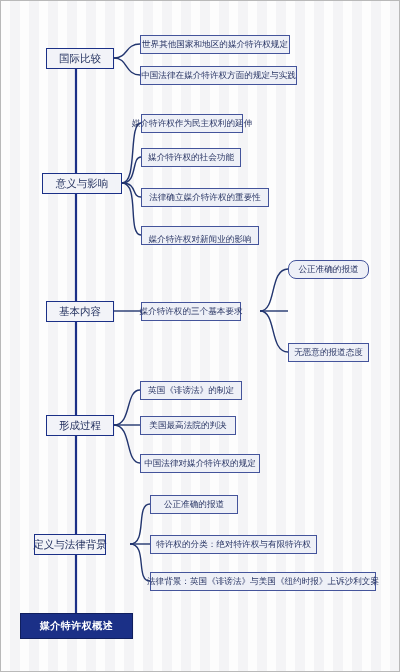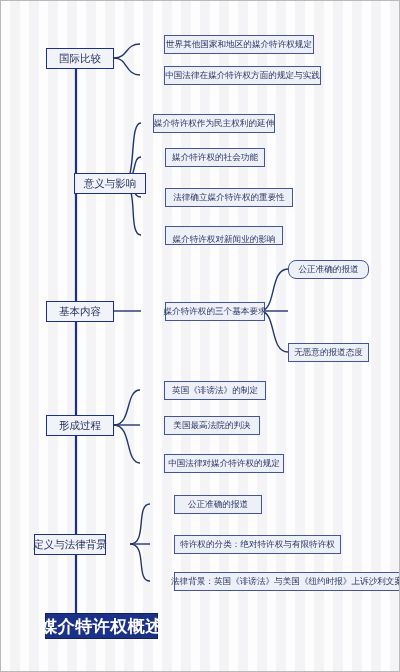--- a/index.html
+++ b/index.html
@@ -45,45 +45,43 @@
     justify-content: center;
     white-space: nowrap;
     line-height: 1;
   }
 
   .node.root {
     background: #1b3087;
     border: 1px solid #101f5e;
     color: #ffffff;
     font-weight: bold;
-    font-size: 17px;
+    font-size: 10px;
     letter-spacing: 0.5px;
     height: 26px;
     z-index: 6;
-    margin-left: 25px;
   }
 
   .node.lvl2 {
     background: #f2f3f8;
     border: 1.4px solid #1b3087;
     color: #22305e;
     font-size: 10.5px;
     height: 21px;
     z-index: 5;
   }
 
   .node.lvl3 {
     background: #eef0f7;
     border: 1px solid #44549b;
     color: #2a3665;
     font-size: 8.6px;
     height: 19px;
     z-index: 4;
     padding: 0 7px;
-    margin-left: 24px;
   }
 
   .node.lvl4 {
     background: #eef0f7;
     border: 1px solid #44549b;
     color: #2a3665;
     font-size: 8.6px;
     height: 19px;
     z-index: 4;
     padding: 0 7px;
@@ -133,24 +131,24 @@
   <div class="node lvl2" style="left:45px; top:47px; width:68px;">
     <span>国际比较</span>
   </div>
   <div class="node lvl3" style="left:139px; top:34px; width:150px;">
     <span>世界其他国家和地区的媒介特许权规定</span>
   </div>
   <div class="node lvl3" style="left:139px; top:65px; width:157px;">
     <span>中国法律在媒介特许权方面的规定与实践</span>
   </div>
 
-  <div class="node lvl2" style="left:41px; top:172px; width:72px;margin-left:32px;">
+  <div class="node lvl2" style="left:41px; top:172px; width:80px;">
     <span>意义与影响</span>
   </div>
-  <div class="node lvl3" style="left:128px; top:113px; width:122px;">
+  <div class="node lvl3" style="left:140px; top:113px; width:102px;">
     <span>媒介特许权作为民主权利的延伸</span>
   </div>
   <div class="node lvl3" style="left:140px; top:147px; width:100px;">
     <span>媒介特许权的社会功能</span>
   </div>
   <div class="node lvl3" style="left:140px; top:187px; width:128px;">
     <span>法律确立媒介特许权的重要性</span>
   </div>
   <div class="node lvl3" style="left:140px; top:225px; width:118px;align-items:flex-end;">
     <span>媒介特许权对新闻业的影响</span>

